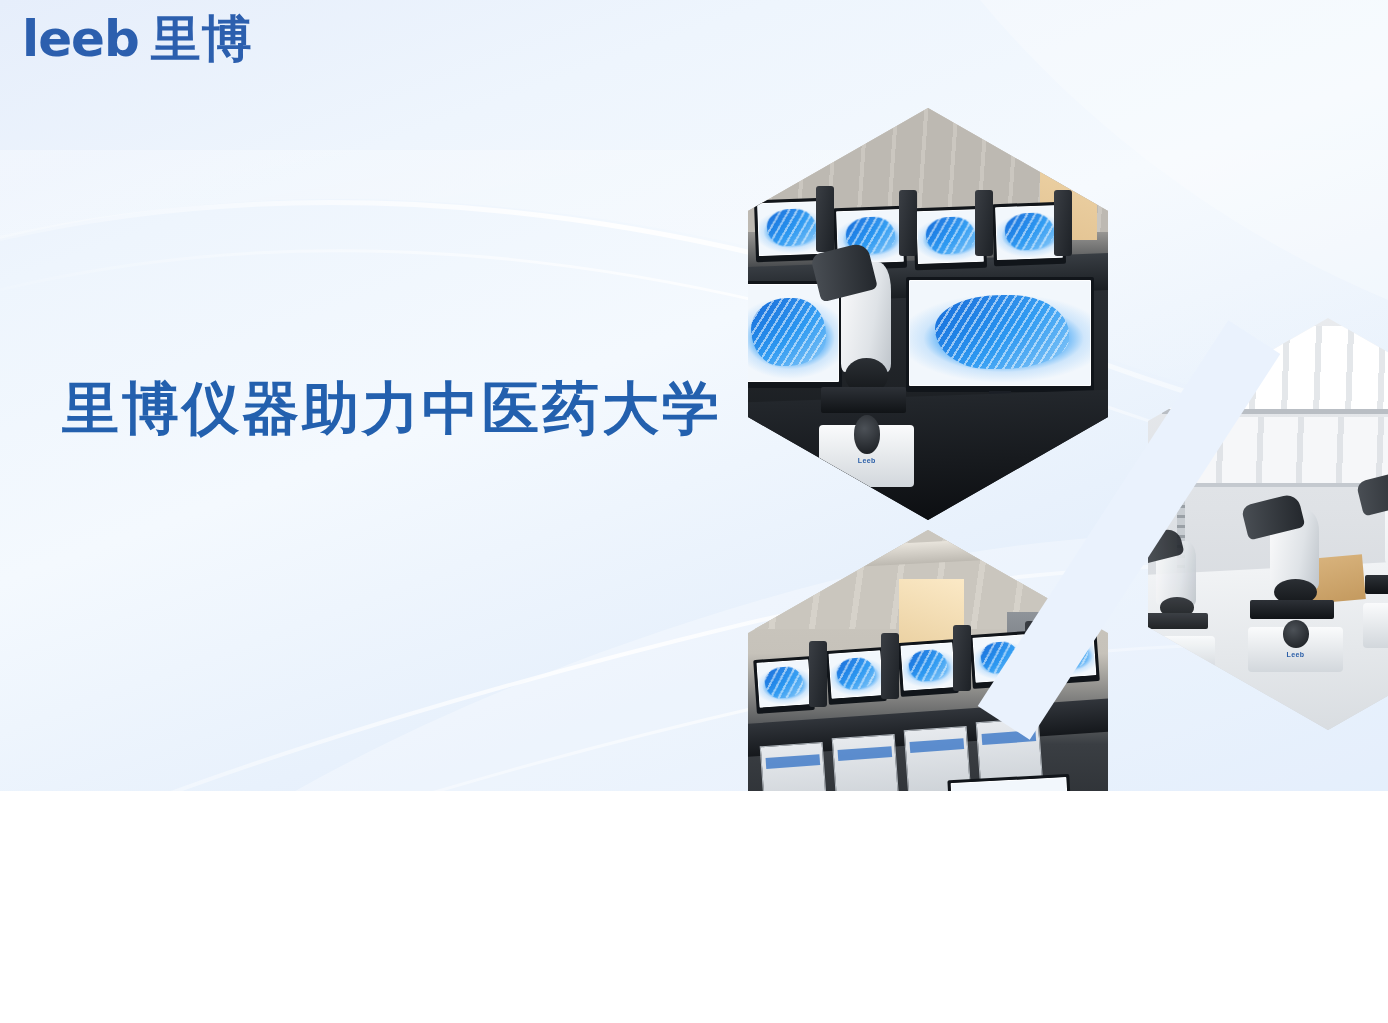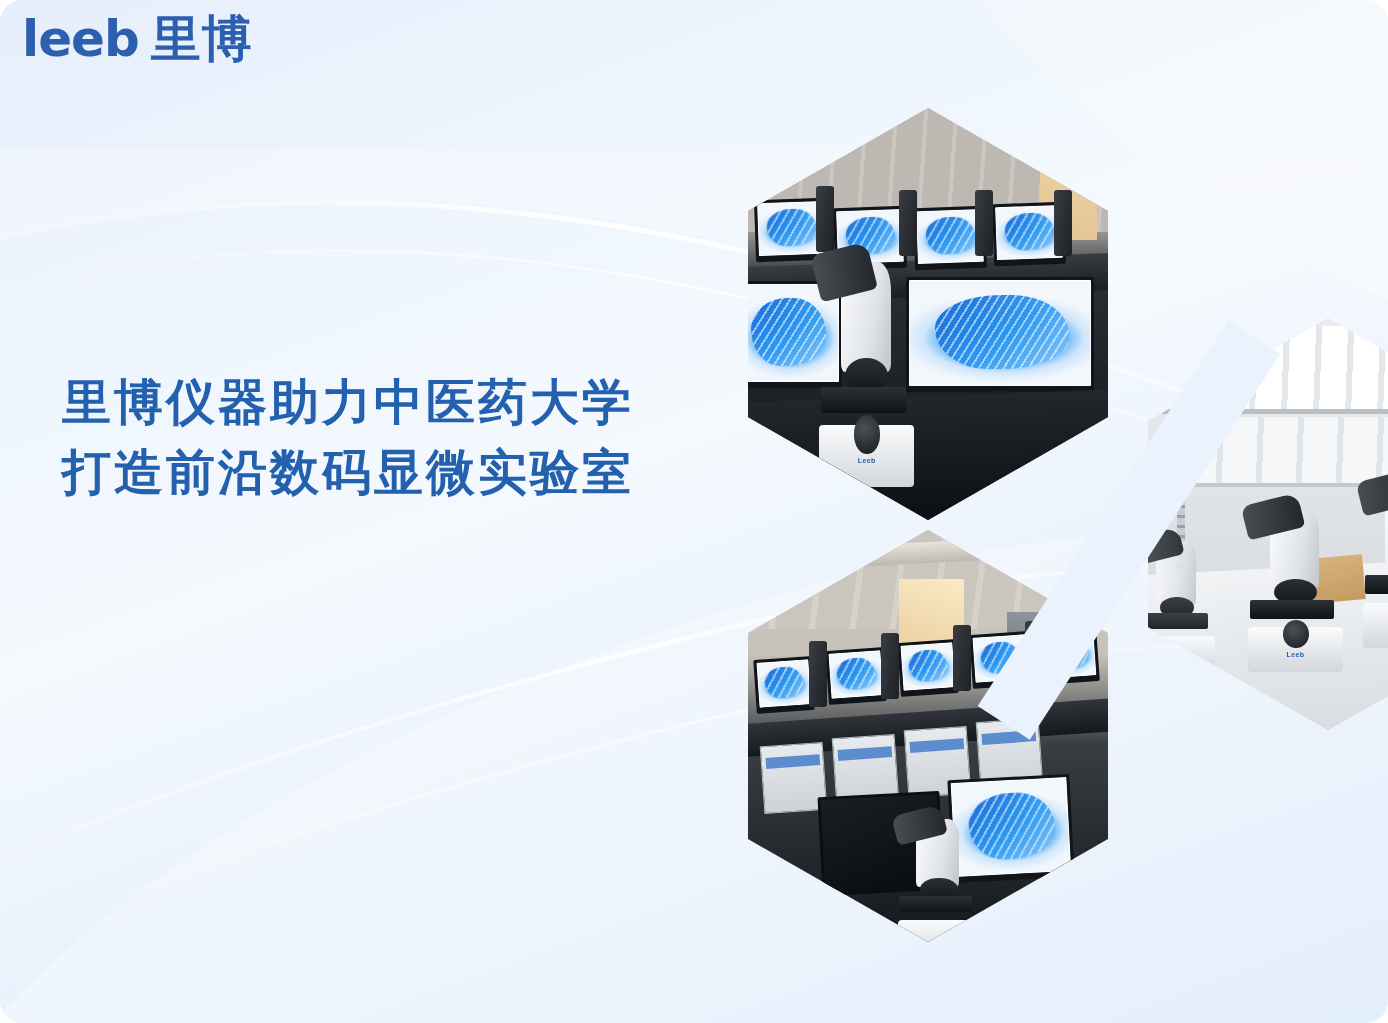--- a/index.html
+++ b/index.html
@@ -3,26 +3,25 @@
 <meta charset="utf-8">
 <style>
   html, body {
     margin: 0;
     padding: 0;
     background: #ffffff;
   }
   #banner {
     position: relative;
     width: 1388px;
-    height: 1023px;
+    height: 791px;
     overflow: hidden;
     font-family: "Liberation Sans", "DejaVu Sans", sans-serif;
     background:
       linear-gradient(160deg, #e6eefb 0%, #eef5fd 22%, #f4f9fe 45%, #e8f1fc 68%, #d9e8fb 100%);
-    border-radius: 22px;
   }
 
   
   .waves { position: absolute; inset: 0; pointer-events: none; }
 
   
   .logo-block {
     position: absolute;
     left: 22px;
     top: 14px;
@@ -60,21 +59,21 @@
   .logo-sub .gap { display: inline-block; width: 14px; }
 
   
   .headline {
     position: absolute;
     left: 62px;
     top: 368px;
     width: 700px;
   }
   .headline-line {
-    font-size: 49px;
+    font-size: 57px;
     font-weight: 700;
     color: #2360ae;
     letter-spacing: 3px;
     line-height: 1.42;
     white-space: nowrap;
   }
 
   
   .collage { position: absolute; inset: 0; }
 
@@ -253,21 +252,20 @@
 
   <div class="logo-block">
     <div class="logo-main">
       <span class="logo-latin">leeb</span>
       <span class="logo-cn">里博</span>
     </div>
   </div>
 
   <div class="headline">
     <div class="headline-line">里博仪器助力中医药大学</div>
-    <div class="headline-line">打造前沿数码显微实验室</div>
   </div>
 
   <div class="collage">
 
     <div class="hex hex-right">
       <div class="photo s-right">
         <div class="shelf-top"></div>
         <div class="shelf-mid"></div>
         <div class="post"></div>
         <div class="white-bench"></div>

